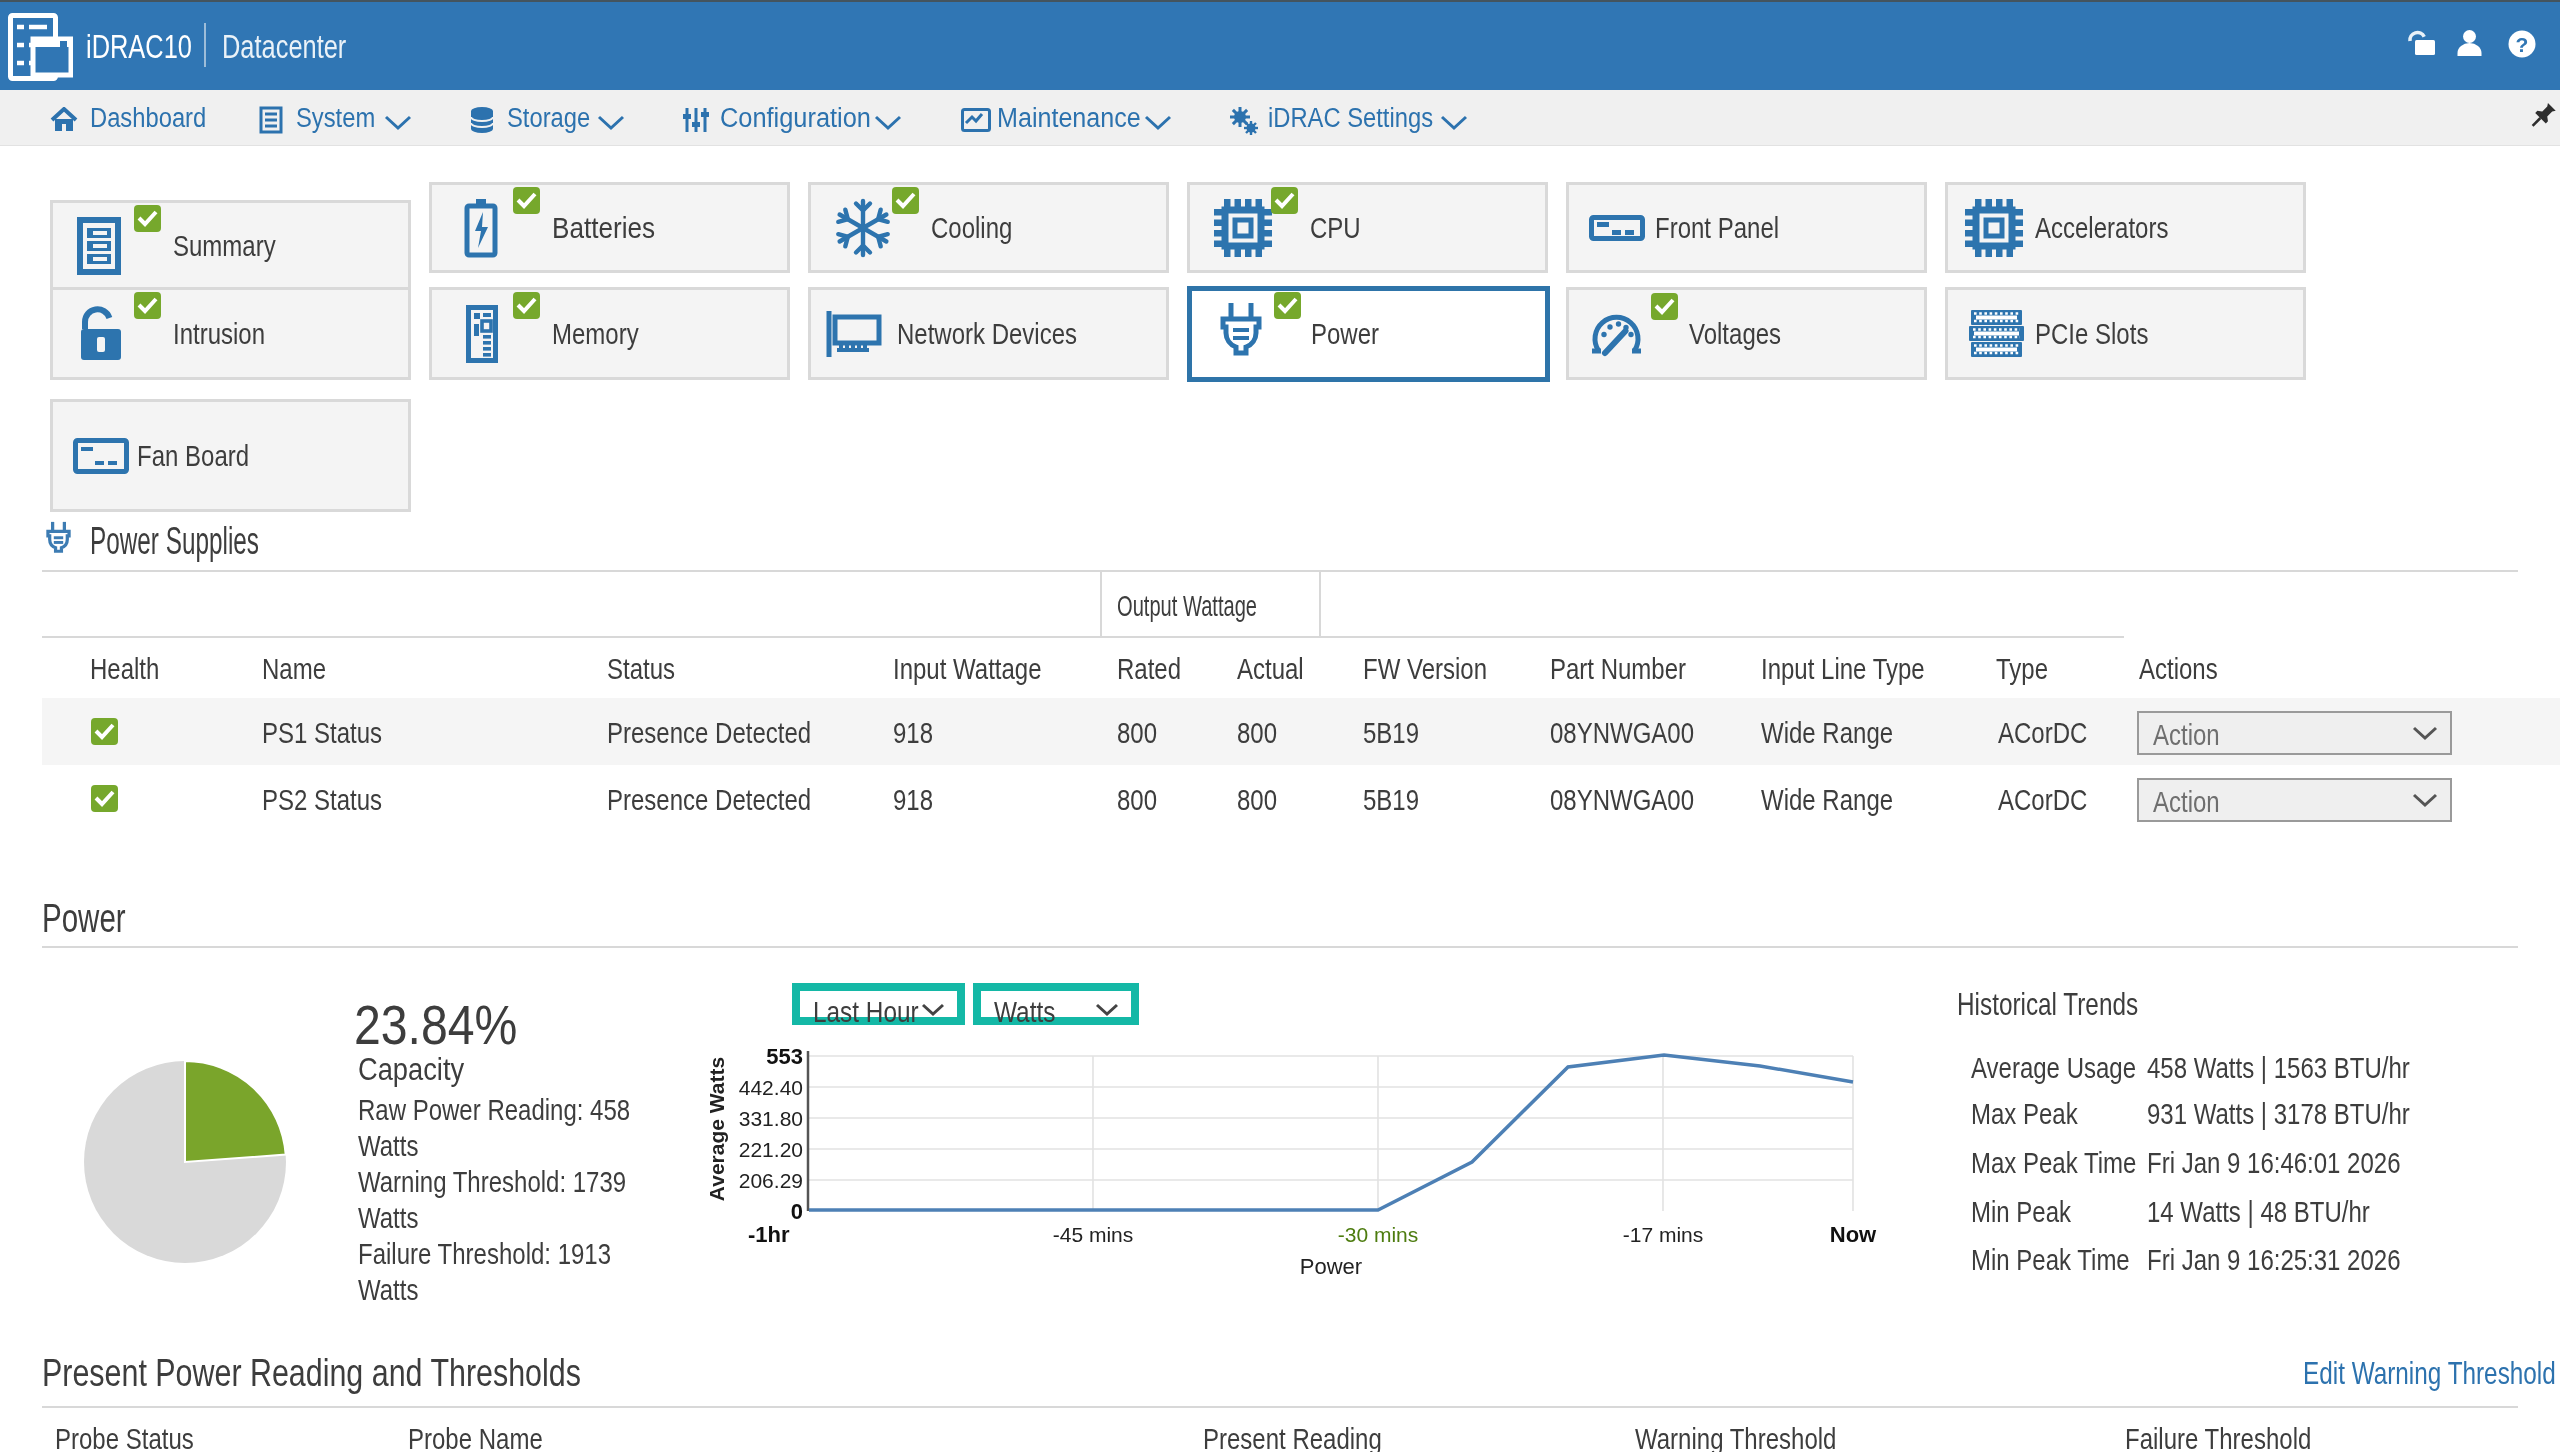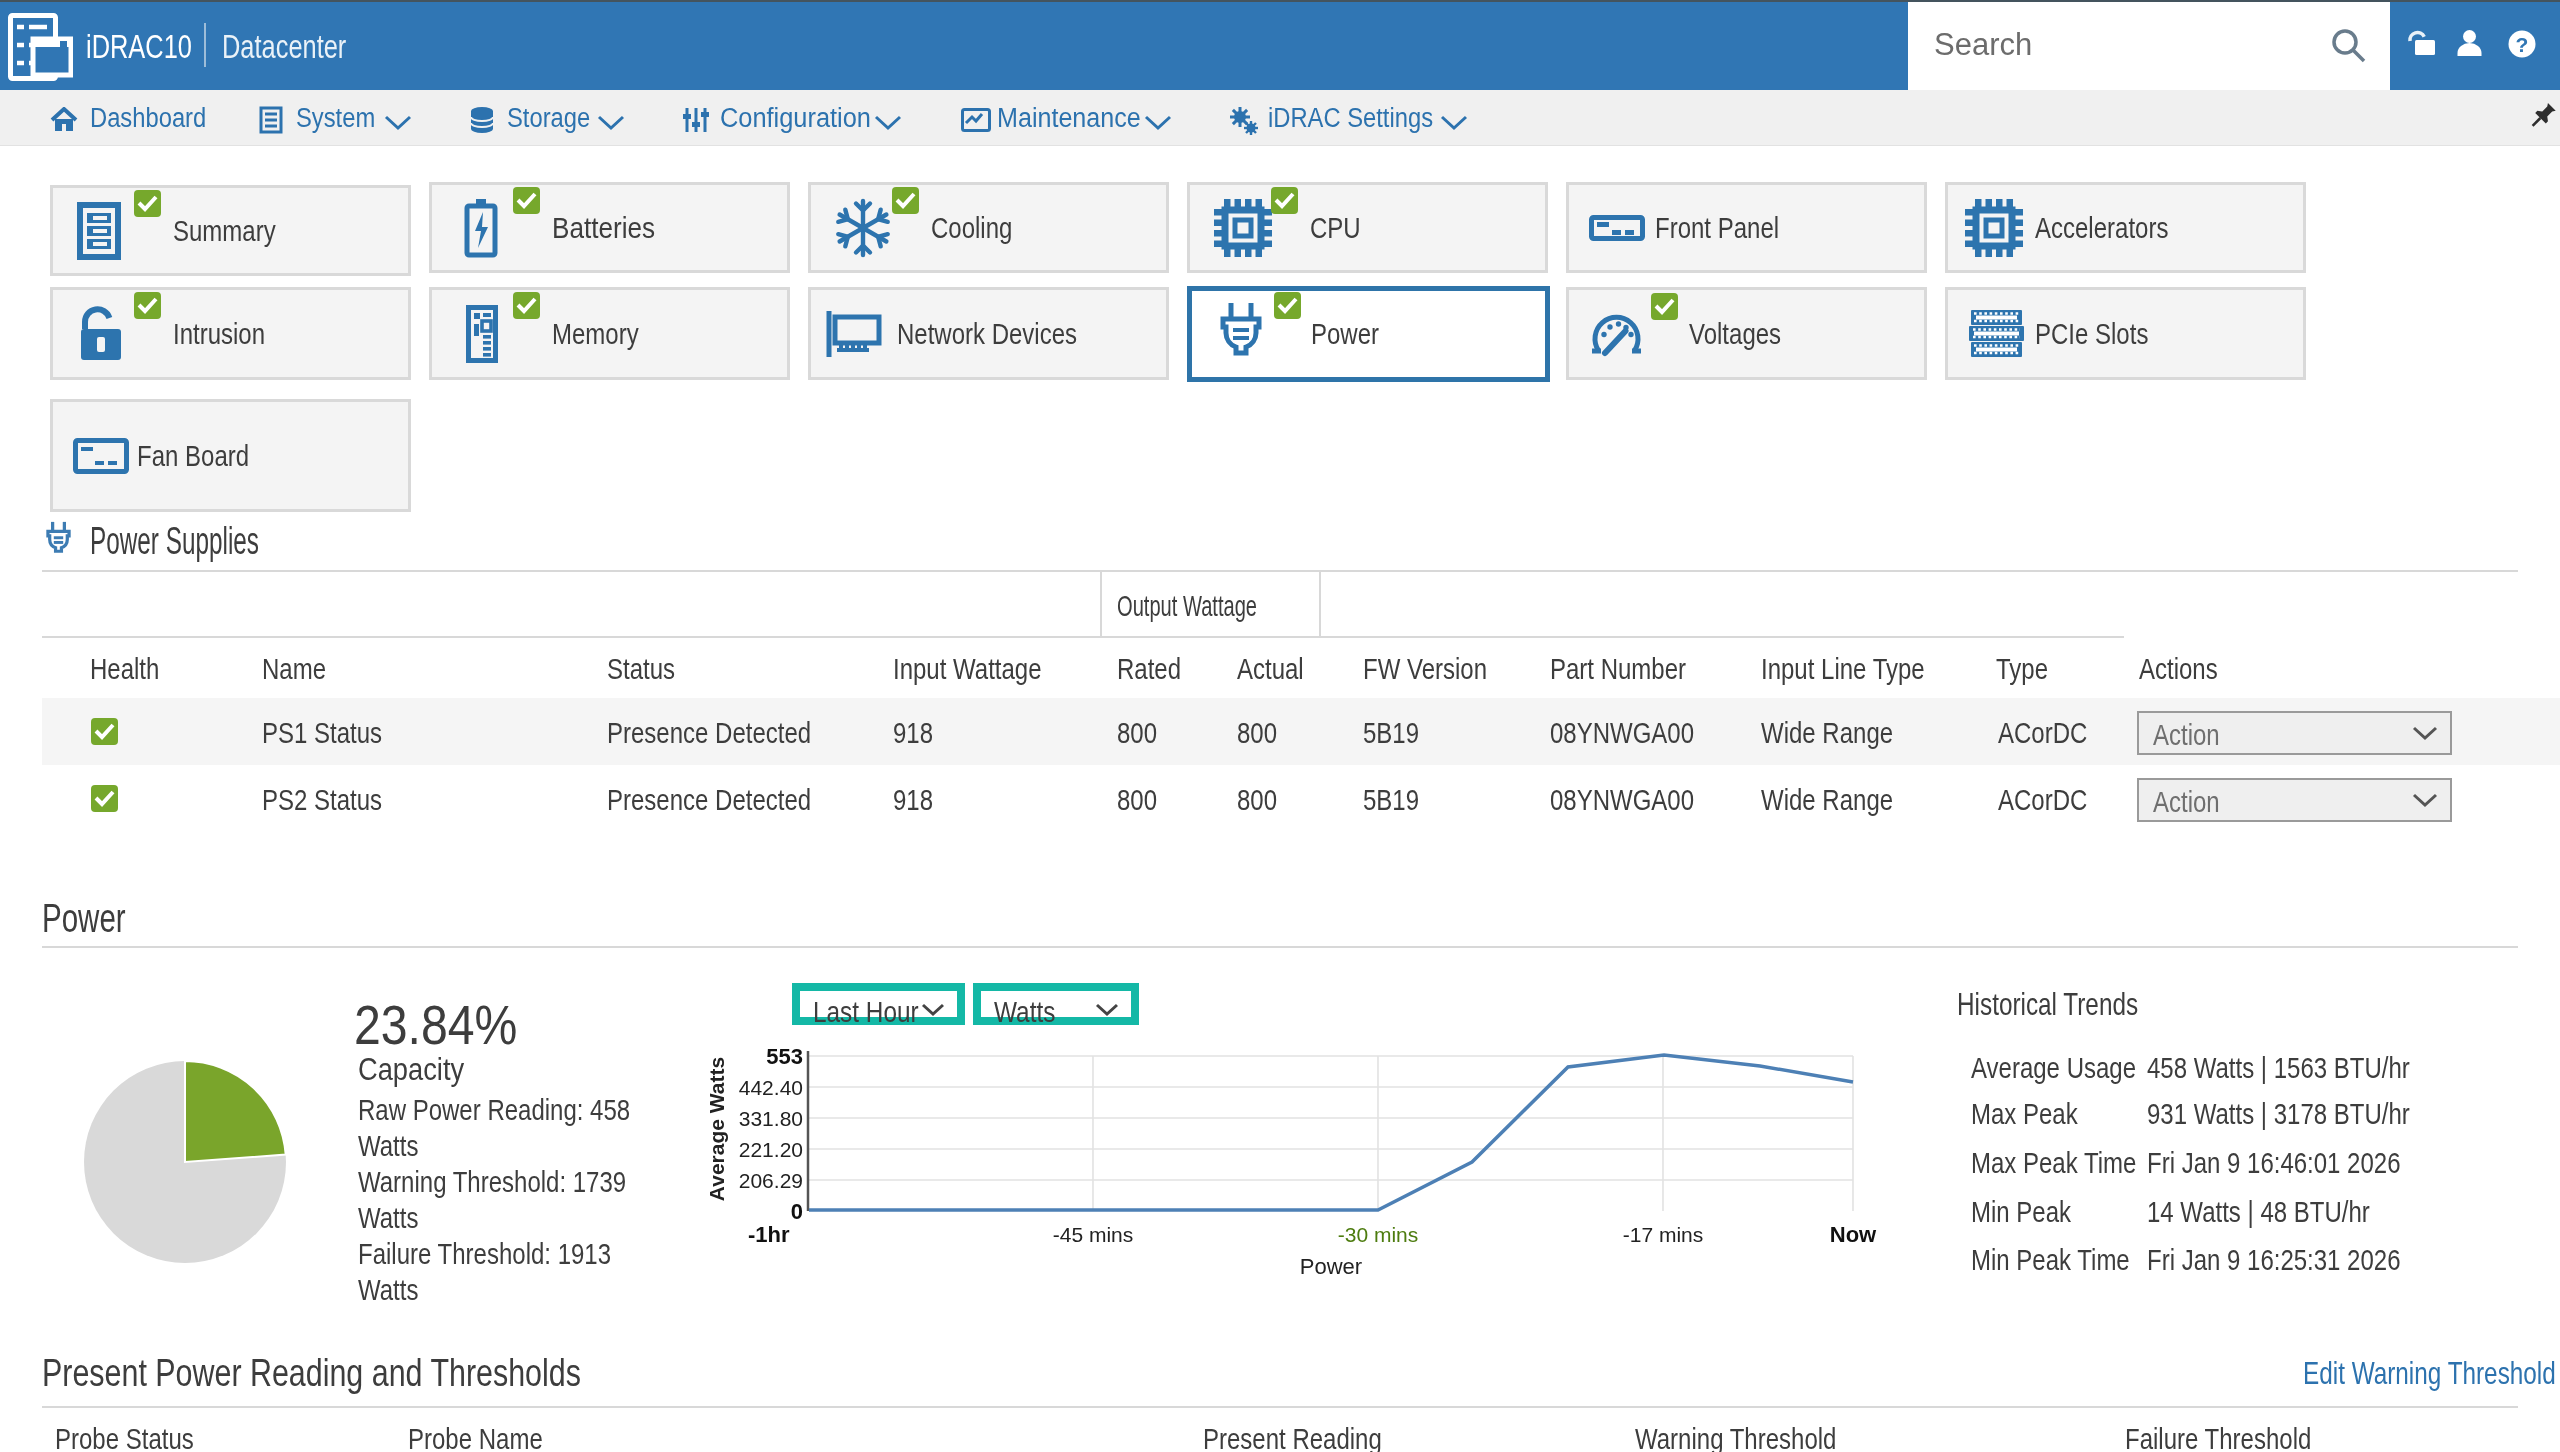--- a/index.html
+++ b/index.html
@@ -53,27 +53,20 @@
           <line x1="22" y1="51" x2="40" y2="51"></line>
       </g>
     </g>
     <rect x="26" y="27" width="38" height="36" fill="#3076b4" stroke="#ffffff" stroke-width="5"></rect>
     <rect x="26" y="27" width="38" height="8" fill="#ffffff"></rect>
     <rect x="53" y="29" width="7" height="6" fill="#3076b4"></rect>
   </svg>
   <div class="hdr-title">iDRAC10</div>
   <div class="hdr-sep"></div>
   <div class="hdr-title2">Datacenter</div>
-  <div class="searchbox">
-    <div class="searchph">Search</div>
-    <svg class="abs" style="left:421px;top:26px" width="40" height="40" viewBox="0 0 40 40">
-      <circle cx="16" cy="16" r="11" fill="none" stroke="#697c8c" stroke-width="3.5"></circle>
-      <line x1="24" y1="24" x2="35" y2="35" stroke="#697c8c" stroke-width="3.5"></line>
-    </svg>
-  </div>
   <svg class="abs" style="left:2407px;top:29px" width="30" height="28" viewBox="0 0 30 28">
     <path d="M3 12 a7.5 7.5 0 0 1 14.2 -4.2" fill="none" stroke="#e8f1f8" stroke-width="3.6"></path>
     <rect x="8" y="11" width="20" height="15" rx="1.5" fill="#ffffff"></rect>
   </svg>
   <svg class="abs" style="left:2456px;top:30px" width="27" height="26" viewBox="0 0 27 26">
     <circle cx="13.5" cy="6.5" r="6.5" fill="#ffffff"></circle>
     <path d="M1.5 26 v-3 a12 10 0 0 1 24 0 v3 z" fill="#ffffff"></path>
   </svg>
   <svg class="abs" style="left:2508px;top:30px" width="28" height="28" viewBox="0 0 28 28">
     <circle cx="14" cy="14" r="13.5" fill="#ffffff"></circle>
@@ -154,21 +147,21 @@
     </svg>
   <svg class="abs" style="left:2528px;top:12px" width="30" height="32" viewBox="0 0 30 32">
     <g fill="#2e2e2e" transform="rotate(45 15 13)">
       <path d="M10 1 h11 l-2 3 v7 l4 3 v3 H8 v-3 l4-3 V4 z"></path>
       <rect x="14" y="17" width="2.6" height="11"></rect>
     </g>
   </svg>
 </div>
 <div id="tiles">
 
-<div class="tile" style="left:50px;top:185px">
+<div class="tile" style="left:50px;top:200px">
   <svg class="ticon" width="44" height="58" viewBox="0 0 44 58">
     <rect x="3" y="3" width="38" height="52" fill="none" stroke="#2d74ae" stroke-width="6"></rect>
     <g fill="#2d74ae">
           <rect x="10" y="11" width="24" height="10"></rect>
           <rect x="10" y="24" width="24" height="10"></rect>
           <rect x="10" y="37" width="24" height="10"></rect>
         </g>
     <g stroke="#f4f4f4" stroke-width="4">
           <line x1="16" y1="16" x2="30" y2="16"></line>
           <line x1="16" y1="29" x2="30" y2="29"></line>

